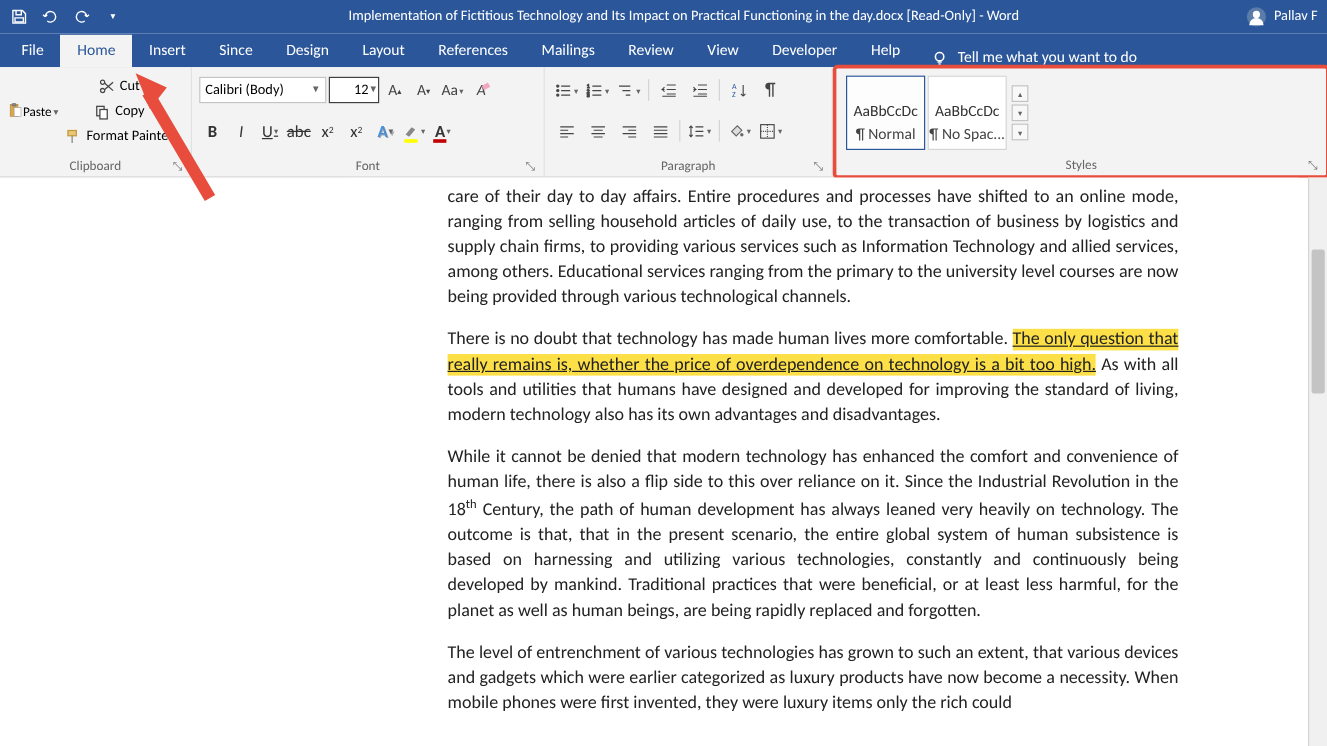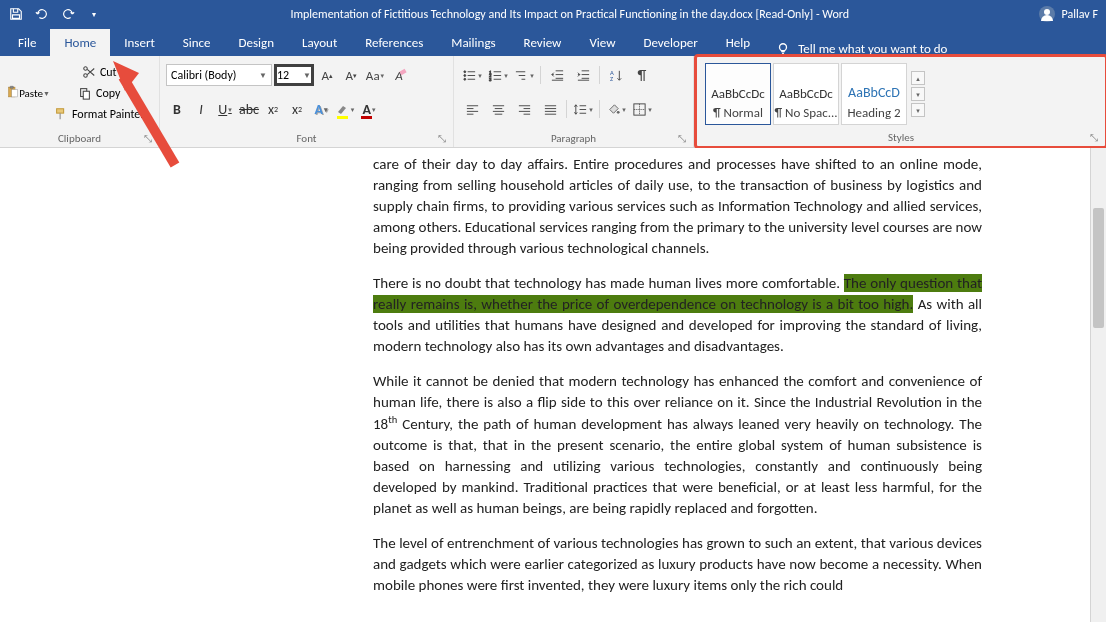--- a/index.html
+++ b/index.html
@@ -32,21 +32,21 @@
 .paste-btn { display: flex; flex-direction: row; align-items: center; justify-content: flex-end; width: 44px; height: 66px; font-size: 11px; }
 .paste-btn svg { width: 28px; height: 28px; margin-bottom: 2px; }
 .clip-side { display: flex; flex-direction: column; gap: 1px; padding-top: 2px; align-items: center; }
 .clip-item { display: flex; align-items: center; gap: 4px; font-size: 12px; height: 20px; }
 .clip-item svg { width: 14px; height: 14px; }
 
 
 .fontgrp { width: 294px; }
 .font-row1 { display: flex; gap: 2px; padding: 2px; align-items: center; height: 34px; }
 .font-combo { width: 106px; height: 22px; border: 1px solid #c4c4c4; background: #fff; display: flex; align-items: center; padding: 0 4px; font-size: 12px; }
-.size-combo { width: 40px; height: 22px; border: 3px solid #404040; background: #fff; display: flex; align-items: center; padding: 0 0; font-size: 12px; }
+.size-combo { width: 40px; height: 22px; border: 1px solid #404040; background: #fff; display: flex; align-items: center; padding: 0 20px; font-size: 12px; }
 .combo-arrow { margin-left: auto; font-size: 8px; color: #666; }
 .small-btn { width: 22px; height: 22px; display: flex; align-items: center; justify-content: center; font-size: 13px; color: #444; }
 .font-row2 { display: flex; gap: 2px; padding: 2px; align-items: center; height: 34px; }
 .fbtn { width: 22px; height: 22px; display: flex; align-items: center; justify-content: center; font-size: 14px; color: #333; }
 .fbtn.bold { font-weight: bold; }
 .fbtn.italic { font-style: italic; }
 .fbtn.underline { text-decoration: underline; }
 .fbtn.strike { text-decoration: line-through; }
 .fbtn sub, .fbtn sup { font-size: 8px; }
 .dd-arrow { font-size: 7px; color: #666; margin-left: 1px; }
@@ -69,21 +69,21 @@
 .style-preview.heading { color: #2e74b5; font-size: 17px; }
 .style-preview.title { color: #333; font-size: 26px; font-weight: 300; }
 .style-label { font-size: 13px; color: #444; margin-top: 4px; white-space: nowrap; }
 .styles-more { width: 18px; display: flex; flex-direction: column; justify-content: center; gap: 2px; padding: 2px; }
 .styles-more div { height: 14px; border: 1px solid #c4c4c4; background: #f8f8f8; display: flex; align-items: center; justify-content: center; font-size: 7px; color: #666; }
 
 
 .doc-area { position: absolute; top: 148px; bottom: 0; left: 0; right: 0; background: #fff; overflow: hidden; display: flex; justify-content: center; }
 .doc-text { font-family: Calibri, sans-serif; font-size: 15px; color: #222; line-height: 1.4; text-align: justify; }
 .doc-text p { margin-bottom: 14px; }
-.highlight { background: #4d7c0f; }
+.highlight { background: #fde047; text-decoration: underline; }
 .sup { font-size: 0.7em; vertical-align: super; }
 
 
 .anno-arrow { position: absolute; top: 55px; left: 105px; z-index: 100; pointer-events: none; }
 .anno-arrow svg { width: 90px; height: 120px; }
 
 .scrollbar { position: absolute; right: 0; top: 148px; bottom: 0; width: 16px; background: #f0f0f0; border-left: 1px solid #d4d4d4; }
 .scroll-thumb { position: absolute; top: 60px; left: 2px; right: 2px; height: 120px; background: #c4c4c4; border-radius: 2px; }
 .page-shell { position: absolute; left: 289px; right: 24px; top: 0; bottom: 0; background: #fff; }
 </style>
@@ -326,24 +326,20 @@
   <div class="group stylesgrp">
     <div class="styles-row">
       <div class="style-item selected">
         <div class="style-preview">AaBbCcDc</div>
         <div class="style-label">¶ Normal</div>
       </div>
       <div class="style-item">
         <div class="style-preview">AaBbCcDc</div>
         <div class="style-label">¶ No Spac...</div>
       </div>
-      <div class="style-item">
-        <div class="style-preview heading" style="font-size:14px">AaBbCcD</div>
-        <div class="style-label">Heading 2</div>
-      </div>
       <div class="styles-more">
         <div>▴</div>
         <div>▾</div>
         <div>▾</div>
       </div>
     </div>
     <div class="group-label">Styles</div>
     <div class="dialog-launcher">⤡</div>
   </div>
 </div>

